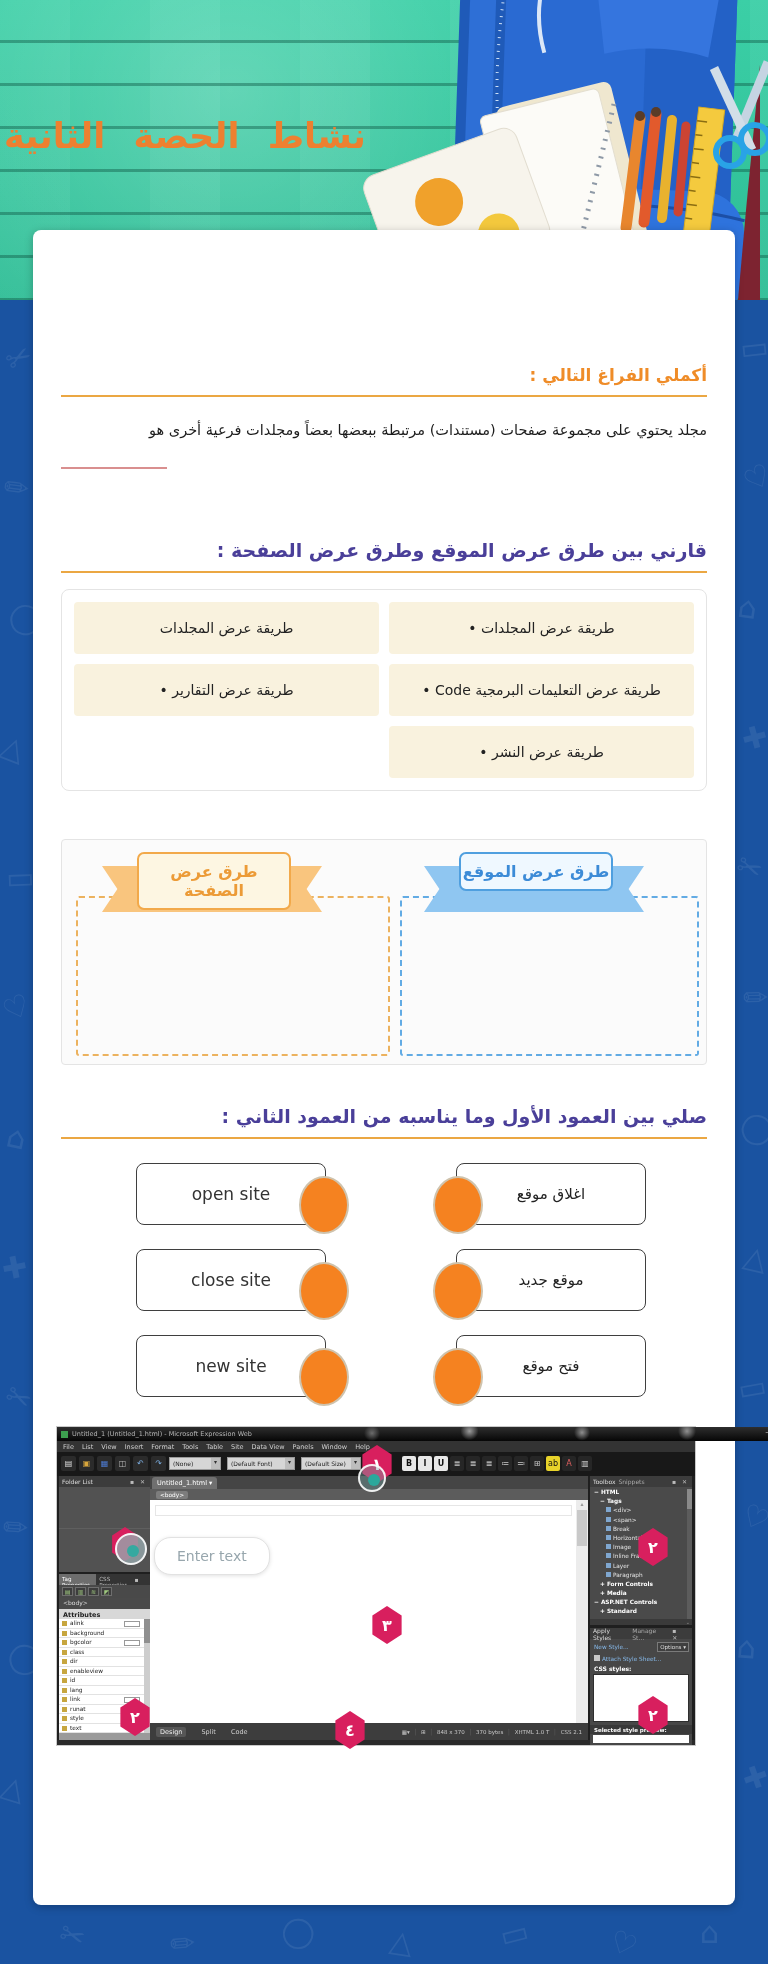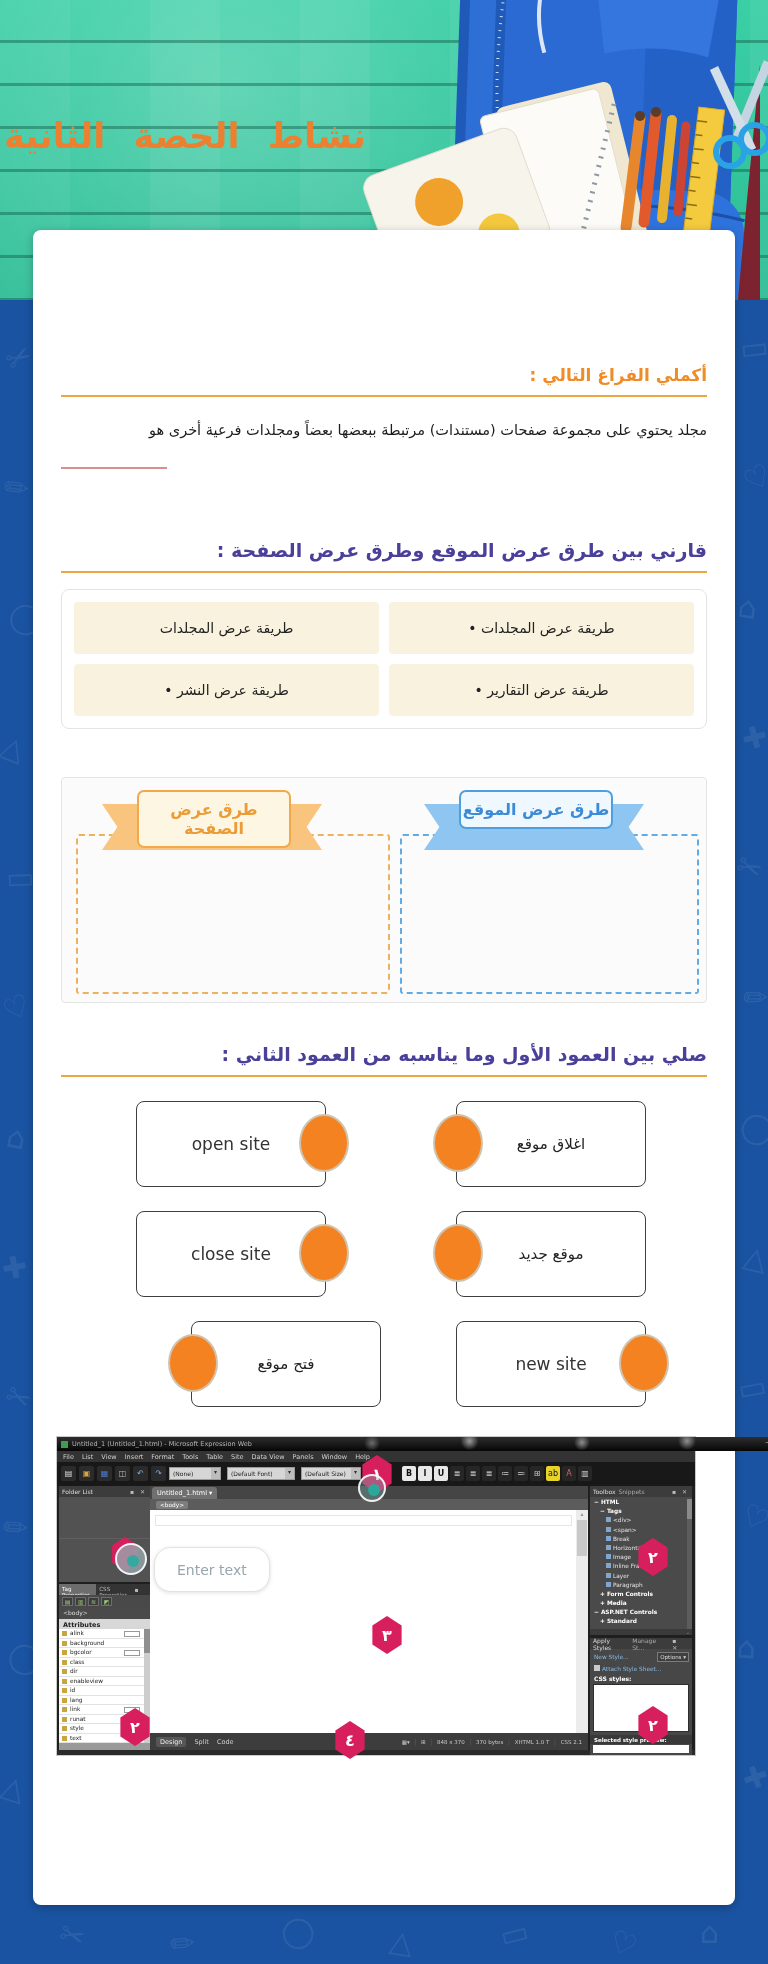--- a/index.html
+++ b/index.html
@@ -29,21 +29,21 @@
   .dash.bl{left:338px;width:295px;border:2px dashed #62abe4;}
   .ribstrip{position:absolute;height:46px;clip-path:polygon(0 0,100% 0,93% 50%,100% 100%,0 100%,7% 50%);}
   .ribstrip.or{left:40px;top:26px;width:220px;background:#f9c57e;}
   .ribstrip.bl{left:362px;top:26px;width:220px;background:#8fc6f1;}
   .riblabel{position:absolute;top:12px;width:150px;padding:8px 0;border-radius:7px;text-align:center;font-weight:bold;font-size:16px;direction:rtl;}
   .riblabel.or{left:75px;background:#fdf6e2;border:2px solid #f2a94a;color:#ec9b37;}
   .riblabel.bl{left:397px;background:#eff8ff;border:2px solid #4f9fdf;color:#3c8bd7;}
   .m-head{margin-top:40px;}
   .mrow{margin-top:24px;display:flex;}
   .mrow:first-of-type{margin-top:16px;}
-  .mbox{position:relative;width:190px;height:86px;border:1.6px solid #3f3f3f;border-radius:8px;background:#fff;display:flex;align-items:center;justify-content:center;box-sizing:border-box;}
+  .mbox{position:relative;width:190px;height:62px;border:1.6px solid #3f3f3f;border-radius:8px;background:#fff;display:flex;align-items:center;justify-content:center;box-sizing:border-box;}
   .mbox.en{margin-left:75px;font-size:17px;color:#333;}
   .mbox.ar{margin-left:130px;font-size:15px;color:#222;direction:rtl;}
   .mcirc{position:absolute;width:46px;height:54px;border-radius:50%;background:#f58220;border:2px solid #cfc3ad;top:12px;}
   .mcirc.r{right:-24px;}
   .mcirc.l{left:-24px;}
   
   .shot{position:relative;width:638px;height:318px;margin:30px 0 0 -4px;background:#1f1f1f;box-shadow:0 0 0 1px #c9c9c9;font-family:"DejaVu Sans",sans-serif;}
   .shot *{box-sizing:border-box;}
   .s-abs{position:absolute;}
   .ttl{left:0;top:0;width:750px;height:14px;background:
@@ -90,21 +90,21 @@
   .lpbot{position:absolute;left:0;bottom:0;right:0;height:7px;background:#9a9a9a;}
   
   .ct{left:93px;top:49px;width:438px;height:13px;background:#454545;}
   .ct .tab{position:absolute;left:2px;top:1px;height:12px;background:#707070;border-radius:3px 3px 0 0;color:#fff;font-size:6.5px;padding:2px 5px 0 5px;}
   .qt{left:93px;top:62px;width:438px;height:11px;background:#5c5c5c;}
   .qt .chip{position:absolute;left:6px;top:2px;height:8px;background:#7d7d7d;border-radius:2px;color:#fff;font-size:5.8px;padding:1px 4px 0 4px;}
   .cv{left:93px;top:73px;width:438px;height:223px;background:#ffffff;}
   .cv .outline{position:absolute;left:5px;top:5px;right:16px;height:11px;border:1px solid #e6e6e6;}
   .cv .scr{position:absolute;right:0;top:0;width:12px;bottom:0;background:#ececec;color:#999;font-size:6px;text-align:center;}
   .cv .scr i{position:absolute;left:1px;top:10px;width:10px;height:36px;background:#c9c9c9;}
-  .sb{left:93px;top:296px;width:438px;height:17px;background:#3d3d3d;display:flex;align-items:center;gap:8px;padding:0 6px;font-size:6.5px;color:#cfcfcf;}
+  .sb{left:93px;top:296px;width:438px;height:17px;background:#3d3d3d;display:flex;align-items:center;gap:15px;padding:0 6px;font-size:6.5px;color:#cfcfcf;}
   .sb .act{background:#565656;color:#eee;padding:1px 4px;border-radius:2px;}
   .sb .stat{margin-left:auto;display:flex;gap:4px;font-size:5.5px;color:#c6c6c6;align-items:center;}
   .sb .stat b{font-weight:normal;color:#606060;}
   .bstrip{left:0;top:313px;width:638px;height:5px;background:#2a2a2a;}
   
   .rp1{left:533px;top:49px;width:102px;height:149px;background:#4a4a4a;}
   .tree{position:absolute;left:0;top:13px;right:5px;bottom:6px;overflow:hidden;}
   .titem{position:relative;height:9.2px;font-size:5.8px;color:#e2e2e2;white-space:nowrap;}
   .titem.g{color:#fff;font-weight:bold;}
   .titem i{display:inline-block;width:5px;height:5px;background:#7fa7d0;margin-right:2px;font-style:normal;}
@@ -123,21 +123,21 @@
   .prevlbl{position:absolute;left:0;top:97px;right:0;height:9px;background:#393939;color:#fff;font-size:5.5px;font-weight:bold;padding:2px 0 0 4px;}
   .prevbox{position:absolute;left:3px;top:107px;right:3px;height:8px;background:#fff;}
   
   .hex{position:absolute;width:34px;height:38px;background:#d81f5e;clip-path:polygon(50% 0%,93% 25%,93% 75%,50% 100%,7% 75%,7% 25%);color:#fff;display:flex;align-items:center;justify-content:center;font-size:16px;font-weight:bold;z-index:6;filter:drop-shadow(0 1px 2px rgba(0,0,0,.35));}
   .hex.sm{width:30px;height:34px;font-size:14px;z-index:5;}
   .ring{position:absolute;border-radius:50%;z-index:7;}
   .ring.r1{left:301px;top:37px;width:28px;height:28px;background:rgba(120,170,170,.4);border:2px solid rgba(255,255,255,.9);}
   .ring.r1::after{content:"";position:absolute;left:8px;top:8px;width:12px;height:12px;border-radius:50%;background:#2ba89c;}
   .ring.r2{left:58px;top:106px;width:32px;height:32px;background:rgba(150,168,172,.8);border:2px solid rgba(255,255,255,.9);}
   .ring.r2::after{content:"";position:absolute;left:10px;top:10px;width:12px;height:12px;border-radius:50%;background:#35a9a0;}
-  .pill{position:absolute;left:97px;top:110px;height:45px;background:#fff;border:1px solid #e2e2e2;border-radius:17px;box-shadow:0 1px 4px rgba(0,0,0,.12);color:#97a6ad;font-size:14px;display:flex;align-items:center;padding:16px 22px;z-index:7;}
+  .pill{position:absolute;left:97px;top:110px;height:38px;background:#fff;border:1px solid #e2e2e2;border-radius:17px;box-shadow:0 1px 4px rgba(0,0,0,.12);color:#97a6ad;font-size:14px;display:flex;align-items:center;padding:16px 22px;z-index:7;}
   .footer{margin-top:28px;font-size:15px;color:#1c1c1c;}
   .footer b{font-weight:bold;}
 </style>
 </head>
 <body>
 
 <div class="page">
     <span class="pat" style="left: 700px; top: 1915px; transform: rotate(0deg);">⌂</span>
     <span class="pat" style="left: 610px; top: 1926px; transform: rotate(23deg);">♡</span>
     <span class="pat" style="left: 500px; top: 1916px; transform: rotate(-14deg);">▭</span>
@@ -231,20 +231,21 @@
     <div class="h-or">أكملي الفراغ التالي :</div>
     <hr class="rule">
     <div class="fb-text">مجلد يحتوي على مجموعة صفحات (مستندات) مرتبطة ببعضها بعضاً ومجلدات فرعية أخرى هو</div>
     <div class="blank"></div>
 
     <div class="h-pu" style="margin-top:70px;">قارني بين طرق عرض الموقع وطرق عرض الصفحة :</div>
     <hr class="rule">
     <div class="cmp-card">
       <div class="crd">طريقة عرض المجلدات •</div>
       <div class="crd">طريقة عرض المجلدات</div>
+      <div class="crd">طريقة عرض التعليمات البرمجية Code •</div>
       <div class="crd">طريقة عرض التقارير •</div>
       <div class="crd">طريقة عرض النشر •</div>
     </div>
 
     <div class="panel">
       <div class="dash or"></div>
       <div class="dash bl"></div>
       <div class="ribstrip or"></div>
       <div class="ribstrip bl"></div>
       <div class="riblabel or">طرق عرض الصفحة</div>
@@ -268,27 +269,27 @@
       <div class="mbox en">
         <span>close site</span>
         <span class="mcirc r"></span>
       </div>
       <div class="mbox ar">
         <span class="mcirc l"></span>
         <span>موقع جديد</span>
       </div>
     </div>
     <div class="mrow">
+      <div class="mbox en">
+        <span>new site</span>
+        <span class="mcirc r"></span>
+      </div>
       <div class="mbox ar">
         <span class="mcirc l"></span>
         <span>فتح موقع</span>
-      </div>
-      <div class="mbox en">
-        <span>new site</span>
-        <span class="mcirc r"></span>
       </div>
     </div>
 
     <div class="shot">
       <div class="s-abs ttl">
         <span class="tic"></span>
         <span class="ttx">Untitled_1 (Untitled_1.html) - Microsoft Expression Web</span>
         <span class="wb">─ ▢ ✕</span>
       </div>
       <div class="s-abs mnu">

